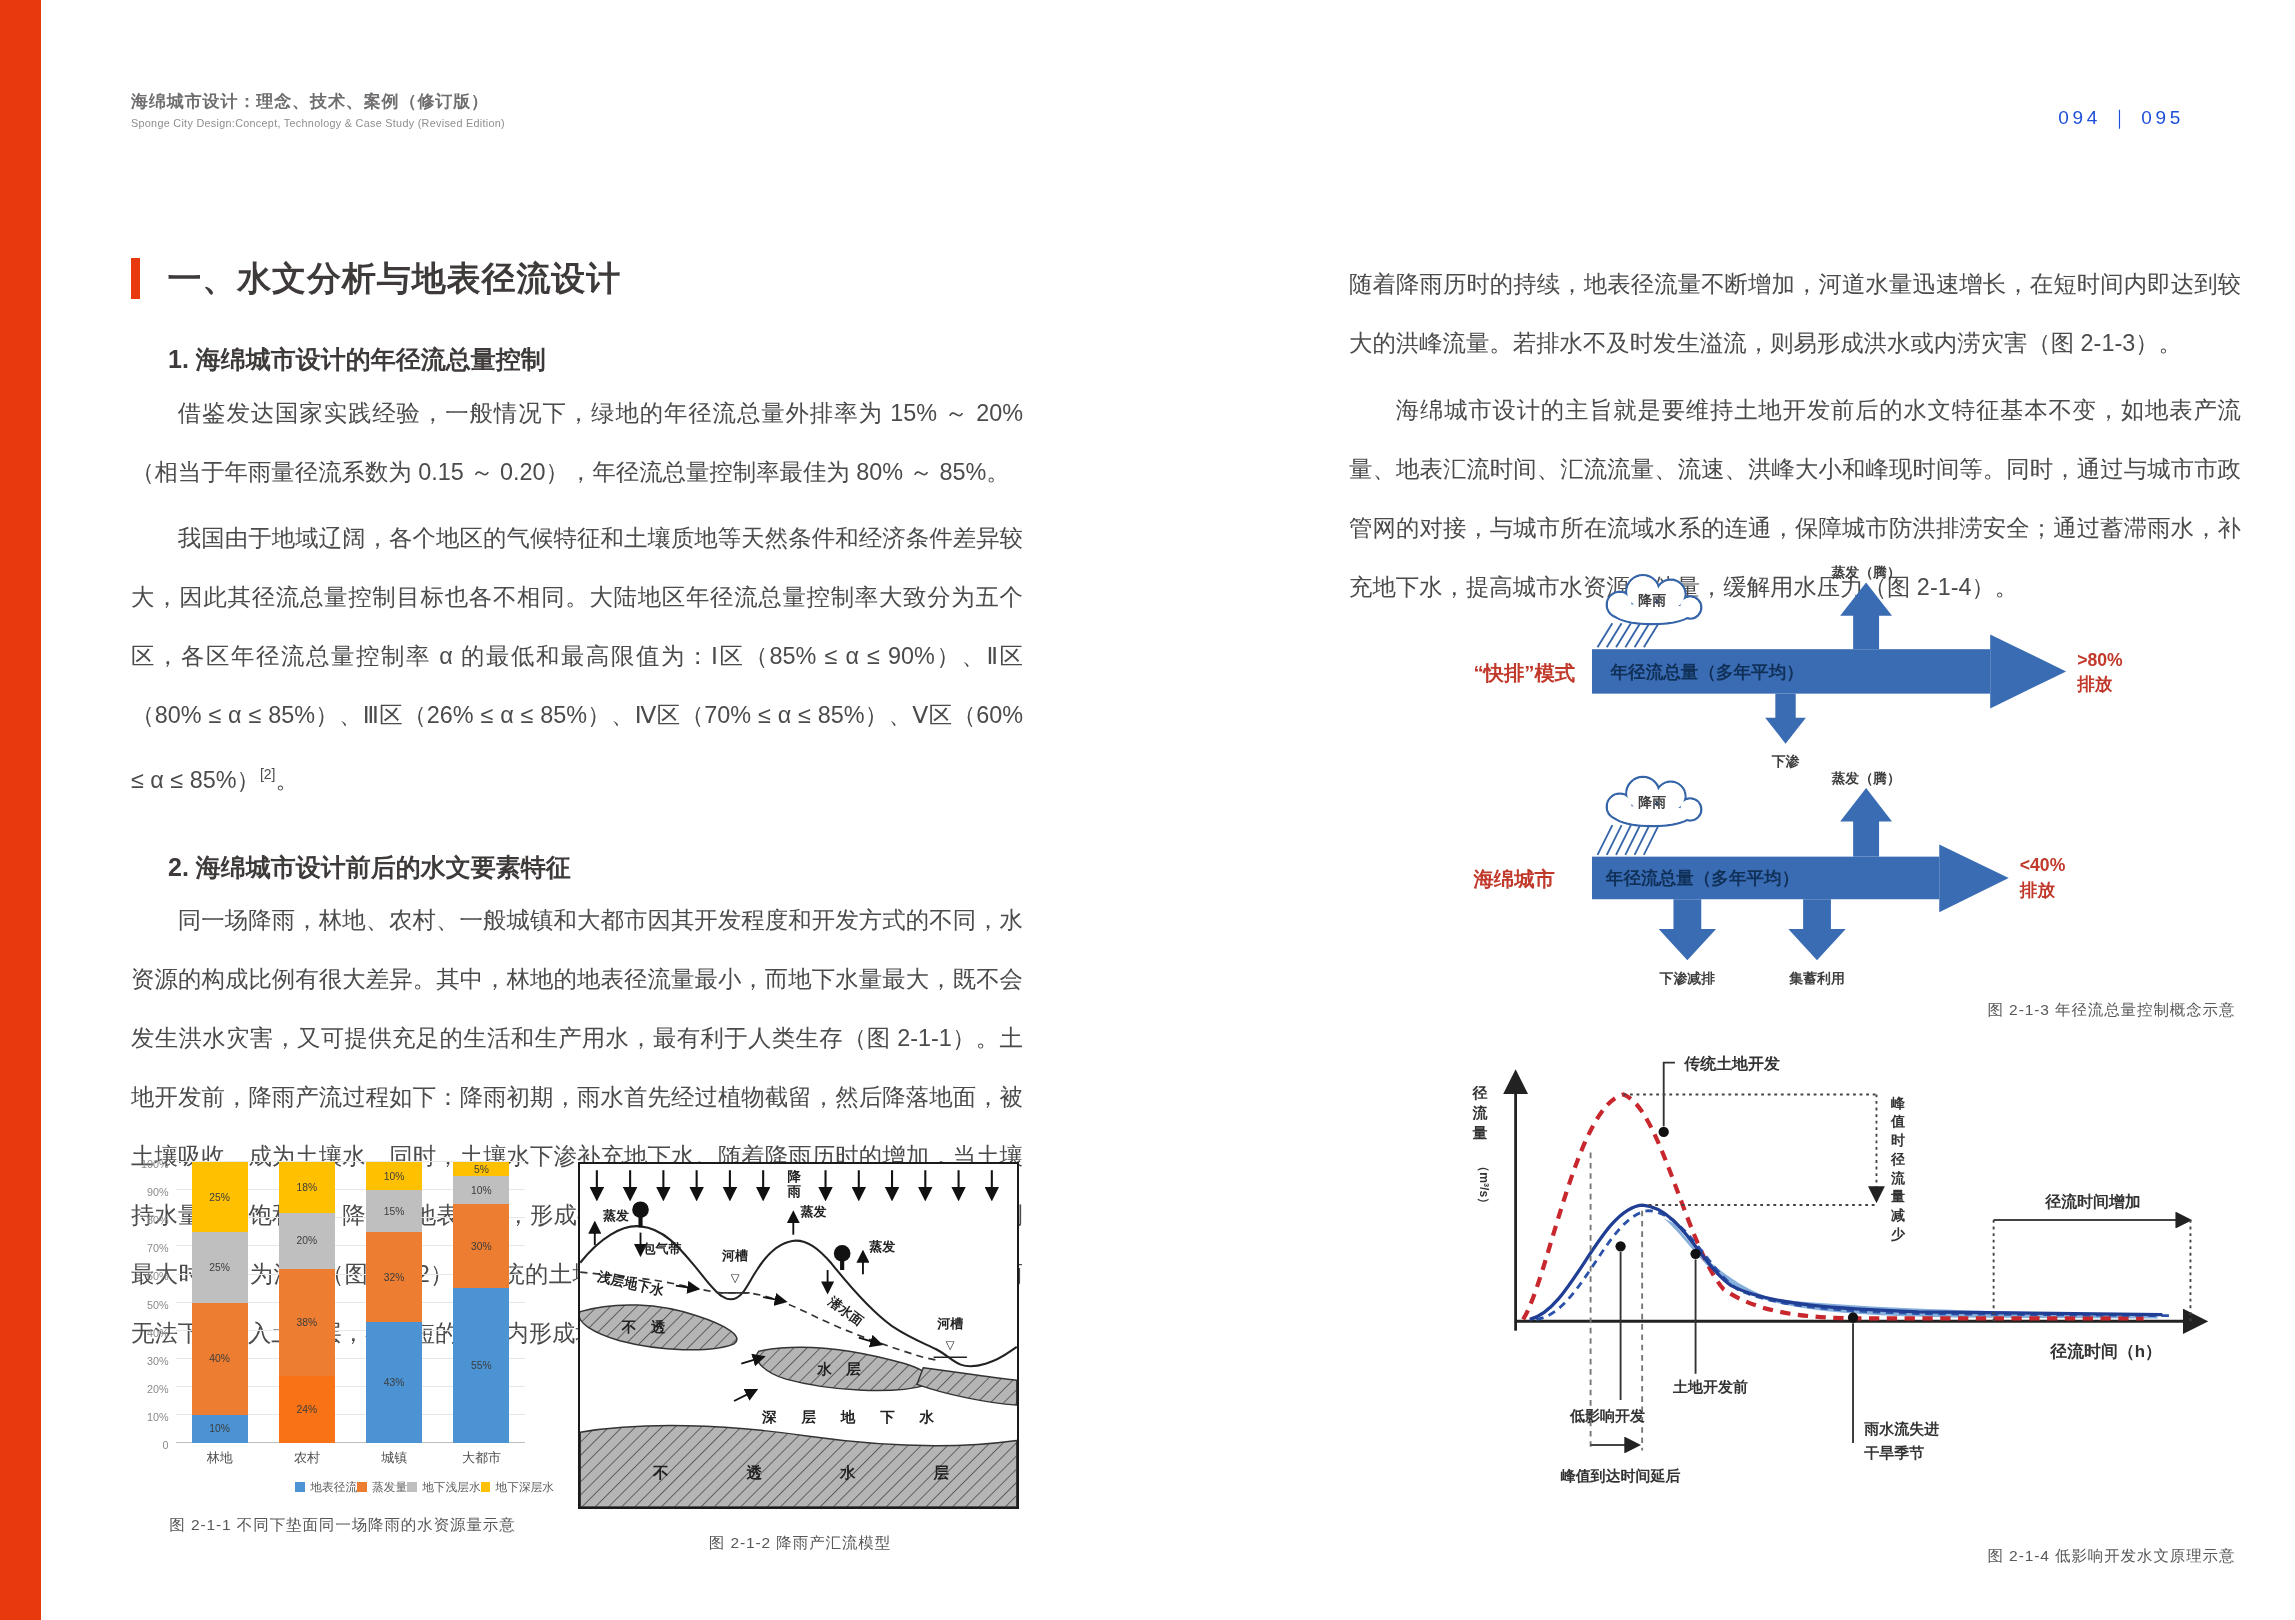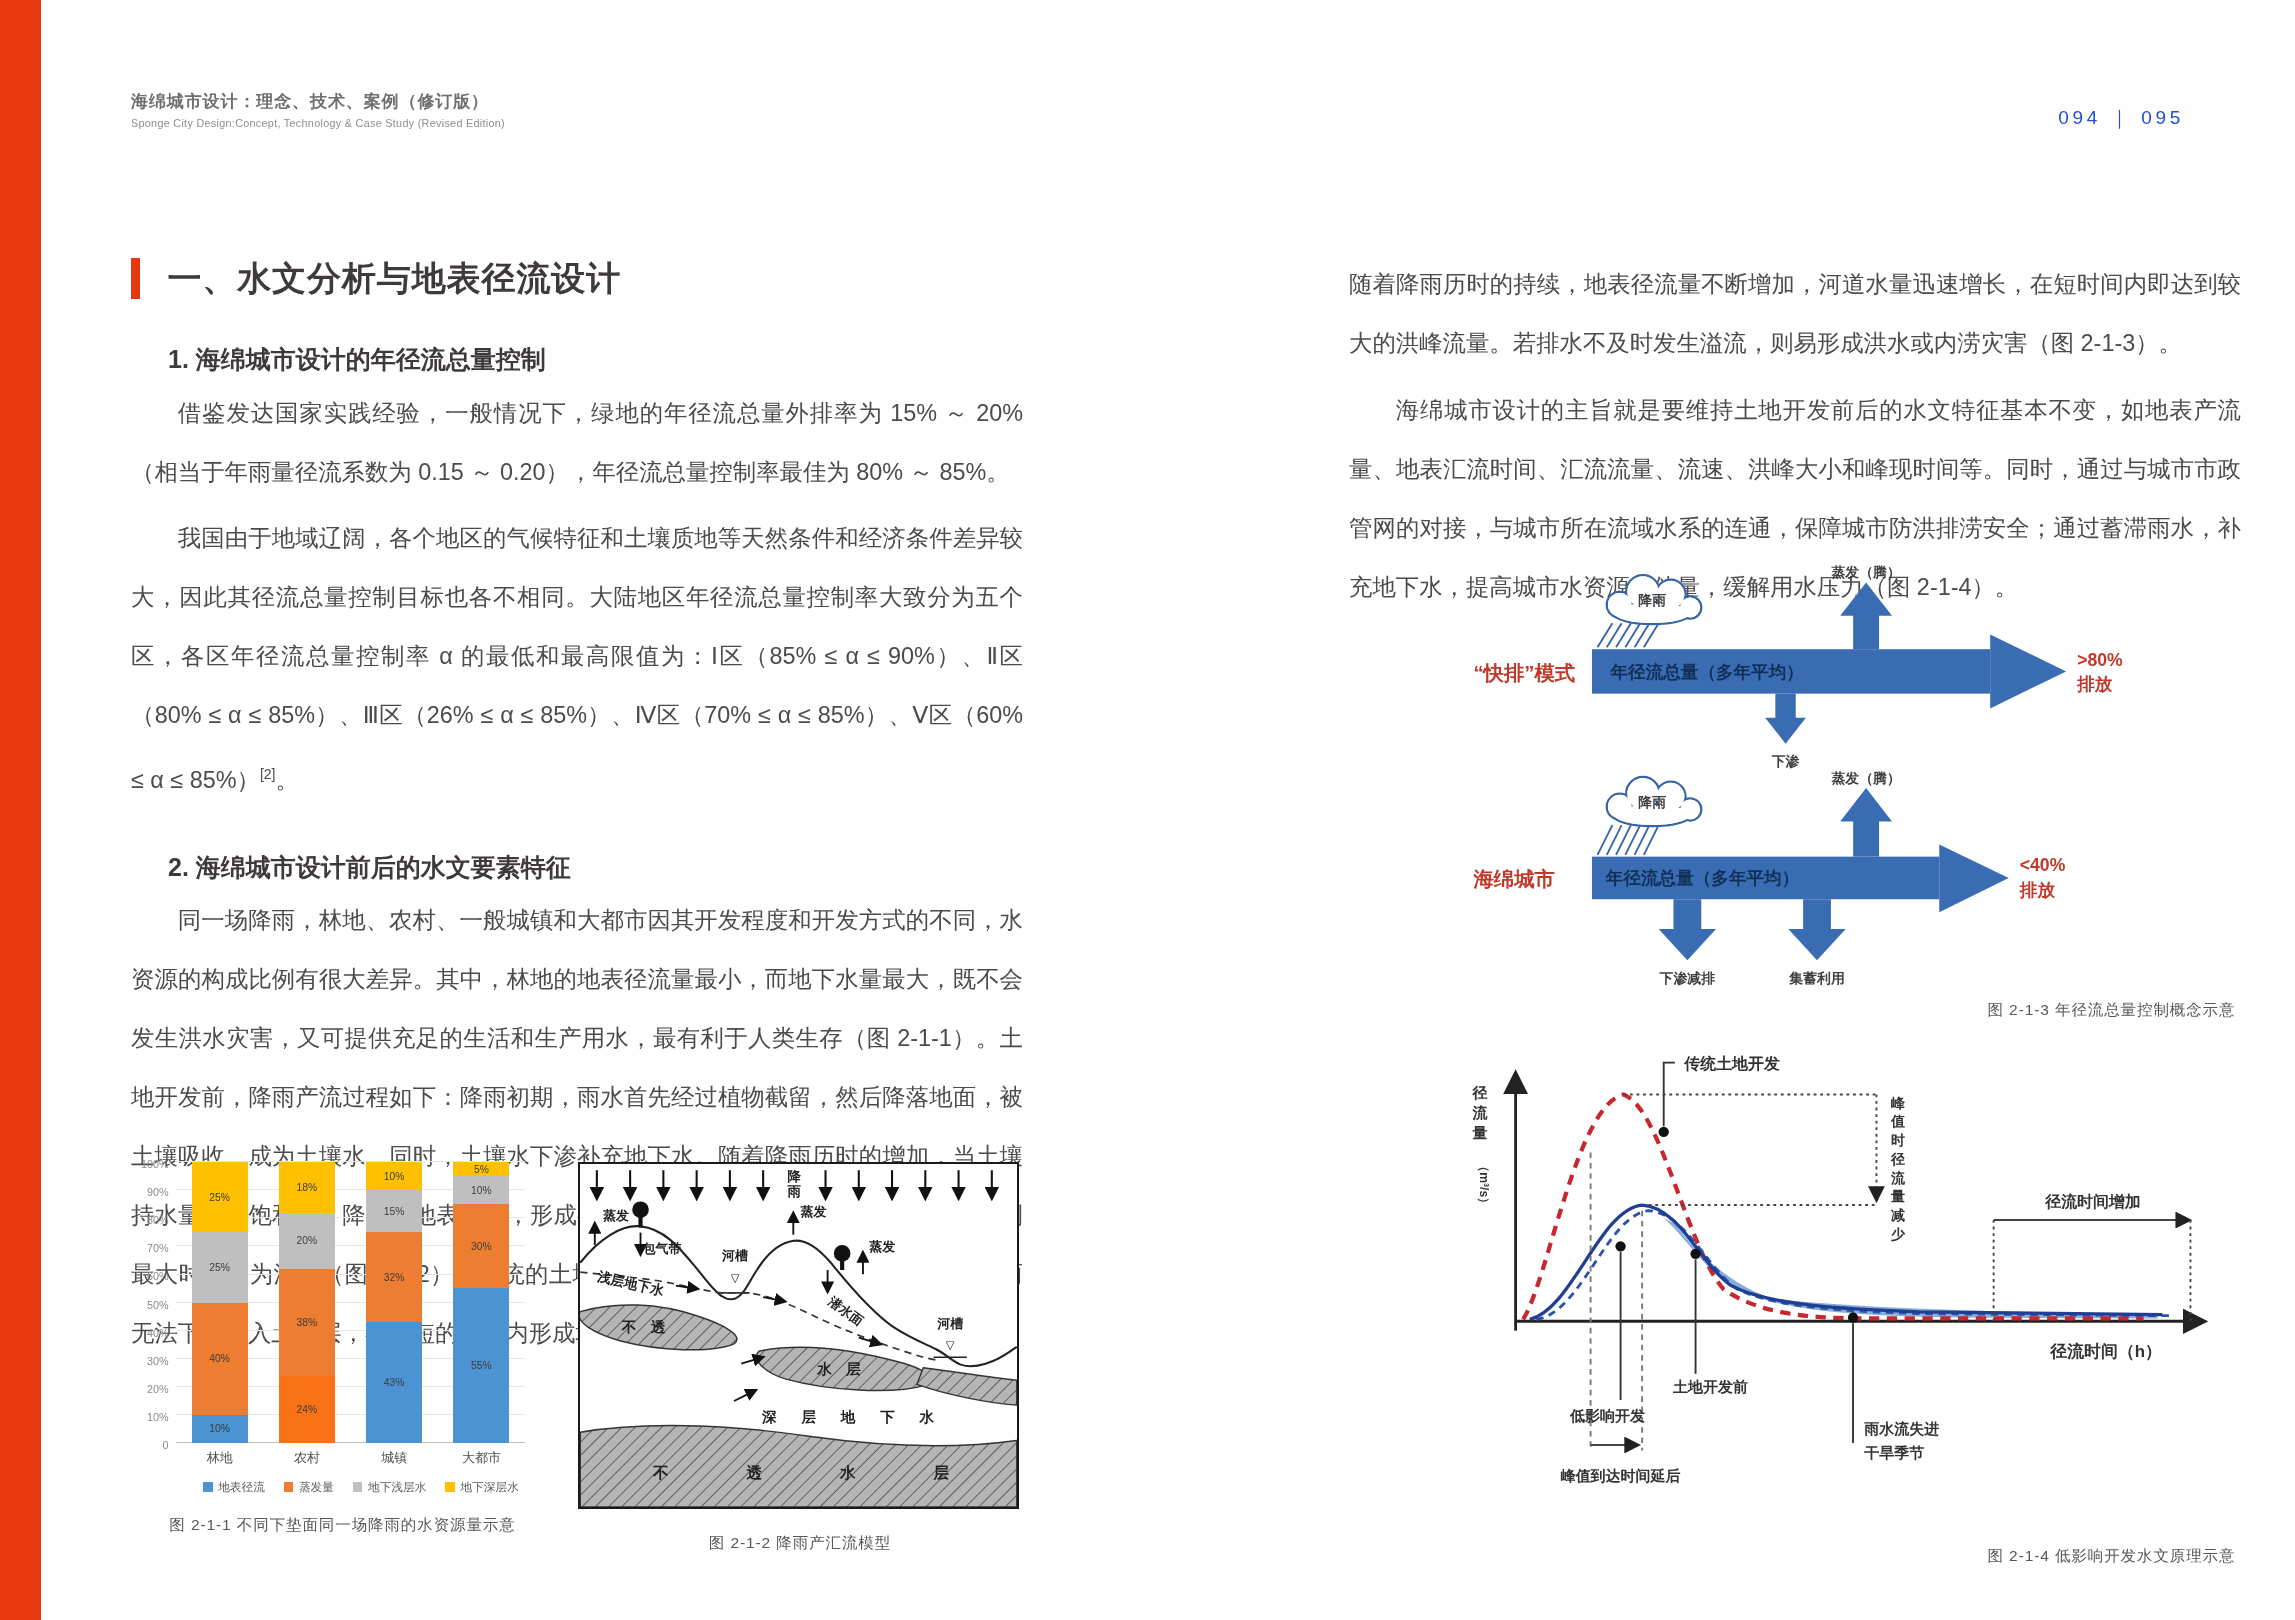--- a/index.html
+++ b/index.html
@@ -31,21 +31,21 @@
   .fig1-yaxis{position:relative;width:45px;height:281px;}
   .ytick{position:absolute;right:7.5px;transform:translateY(8.4px);font-size:10.8px;color:#8a8a8a;}
   .fig1-plot{position:relative;width:349px;height:281px;}
   .gridline{position:absolute;left:0;right:0;height:0.9px;background:#e7e7e7;}
   .gridline.base{background:#bdbdbd;}
   .fig1-bars{position:absolute;left:0;right:0;top:0;bottom:0;display:flex;justify-content:space-around;}
   .bar-col{width:56px;height:100%;display:flex;flex-direction:column-reverse;}
   .bar-seg{display:flex;align-items:center;justify-content:center;font-size:10.3px;color:#3c3c3c;overflow:hidden;}
   .fig1-xlabels{display:flex;justify-content:space-around;margin-left:45px;width:349px;}
   .xlabel{width:56px;text-align:center;font-size:13px;color:#4f4f4f;padding-top:5.6px;}
-  .fig1-legend{display:flex;justify-content:center;gap:19px;margin:13px 0 0 37px;}
+  .fig1-legend{display:flex;justify-content:flex-end;margin:13px 0 0 37px;}
   .lg-item{display:inline-flex;align-items:center;gap:5.6px;font-size:11.7px;color:#5a5a5a;}
   .lg-swatch{width:9.4px;height:9.4px;display:inline-block;}
   .fig-caption{font-size:15.5px;color:#595757;text-align:center;margin-top:20.6px;letter-spacing:0.9px;}
   .fig2-box{width:444px;}
   .fig2-svg{border:2.8px solid #1a1a1a;background:#fff;}
   
   .fig3-wrap{position:absolute;top:309px;left:67px;}
   .fig3-cap{position:absolute;top:745px;right:5.6px;font-size:15.5px;color:#595757;letter-spacing:0.9px;}
   .fig4-wrap{position:absolute;top:785px;left:101px;}
   .fig4-cap{position:absolute;top:1291px;right:5.6px;font-size:15.5px;color:#595757;letter-spacing:0.9px;}

